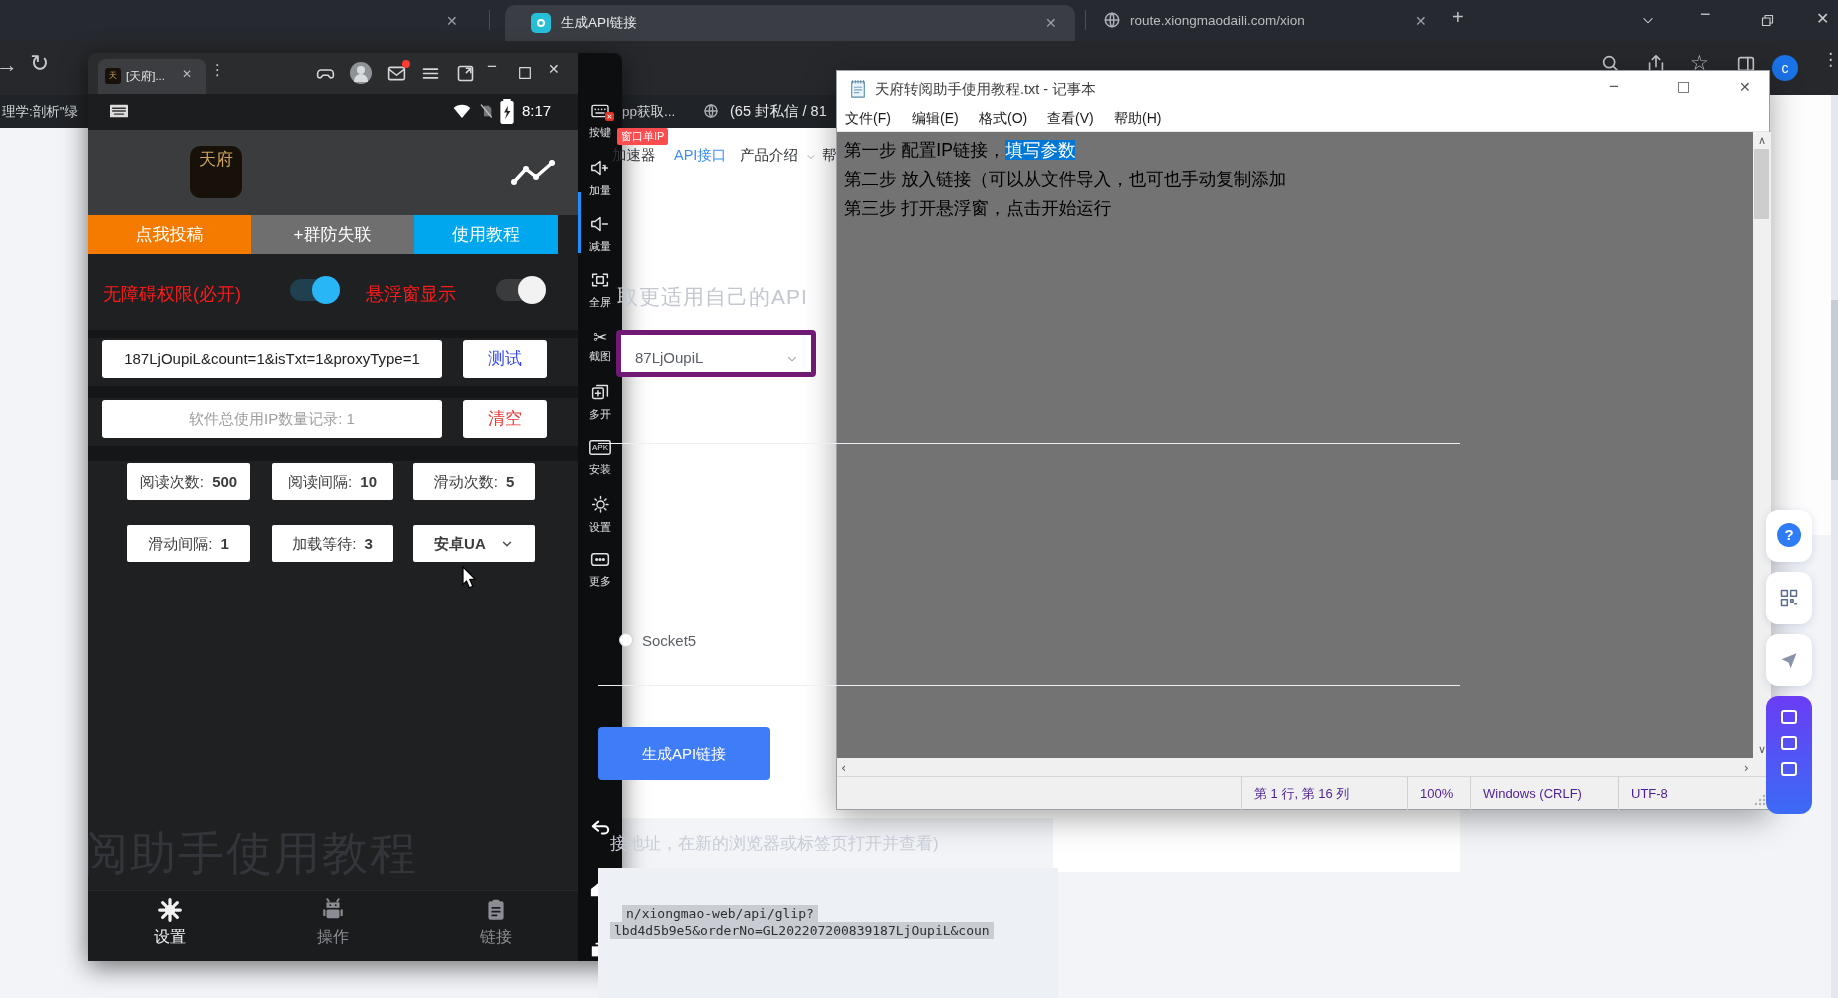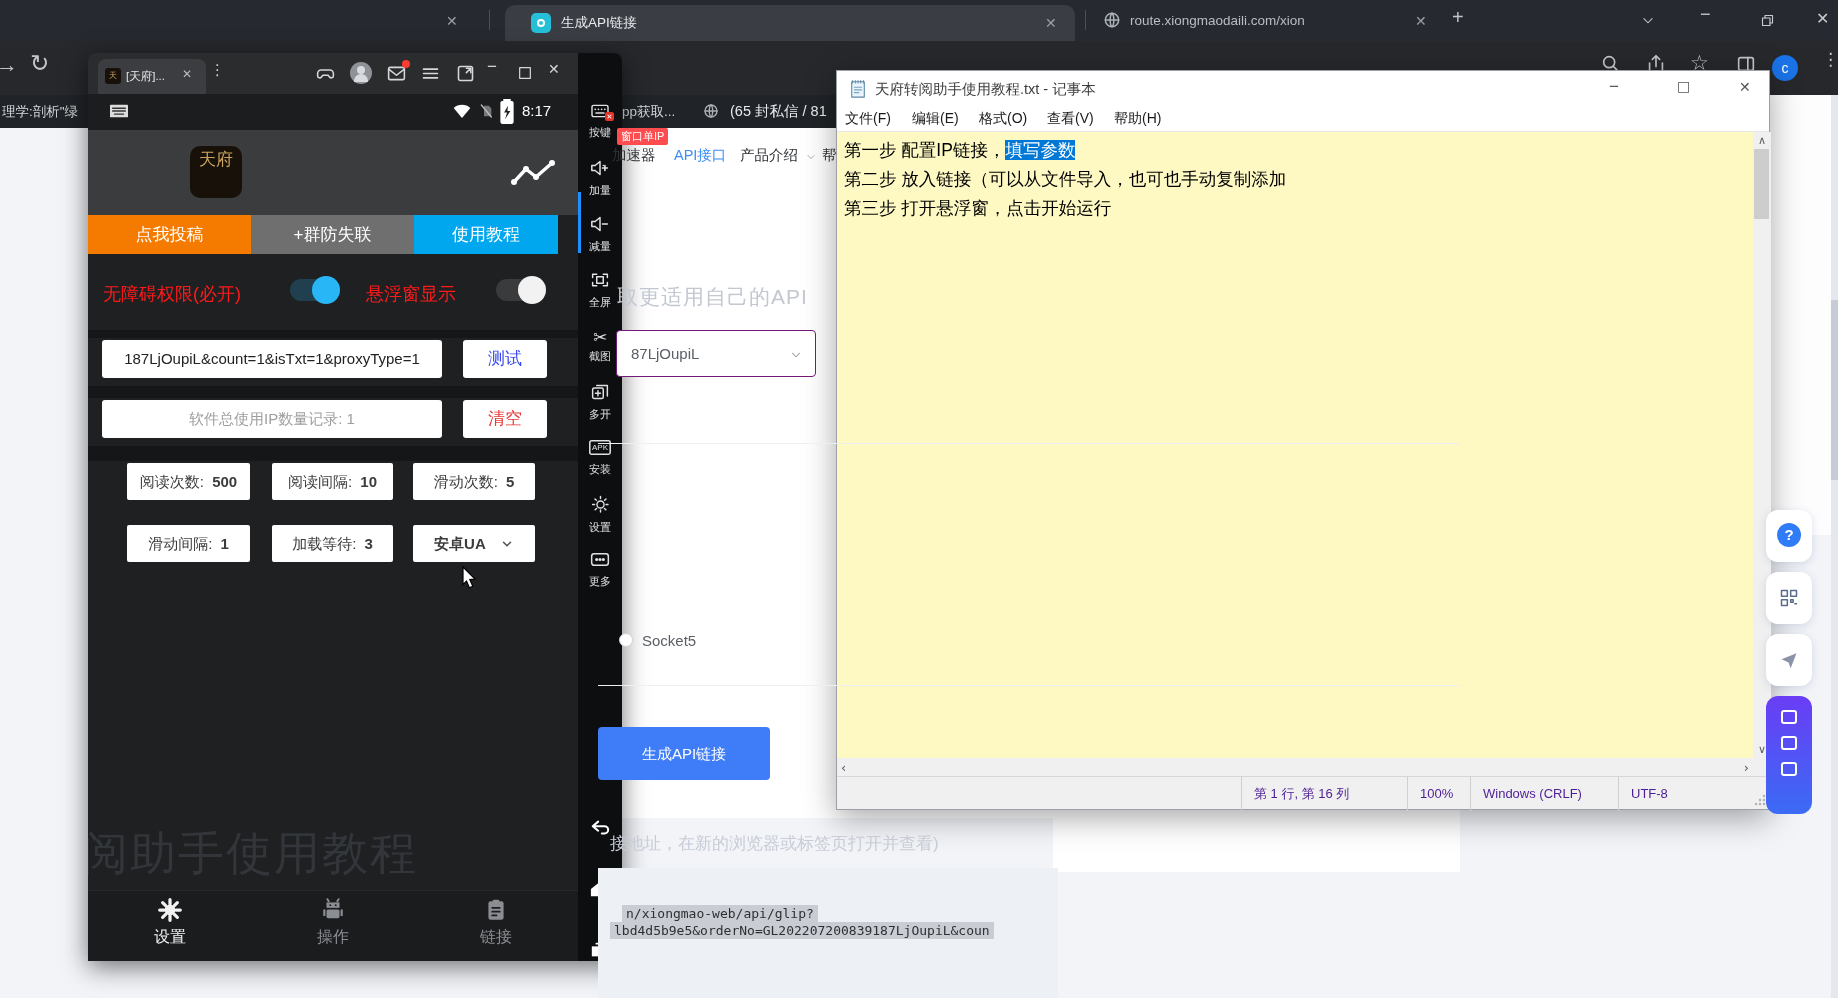--- a/index.html
+++ b/index.html
@@ -22,21 +22,21 @@
   .avatar{width:26px;height:26px;border-radius:50%;background:#1a73e8;color:#fff;
     font-size:14px;text-align:center;line-height:26px;}
 
   
   .strip2{left:0;top:95px;width:1060px;height:33px;background:#202327;color:#d5d8db;font-size:13.5px;}
   .card{background:#ffffff;}
   .badge{background:#ff4d4f;color:#fff;font-size:11px;line-height:17px;padding:0 4px;border-radius:2px;}
   .bgnav{font-size:14.5px;color:#2f3236;}
   .bgnav.blue{color:#3e8ef7;}
   .heading{font-size:21px;color:#c2c7d0;letter-spacing:1px;}
-  .select{background:#fff;border:1px solid #701a75;border-radius:4px;}
+  .select{background:#fff;border:5px solid #701a75;border-radius:4px;}
   .selecttxt{font-size:15px;color:#5a5f66;line-height:45px;}
   .hr{background:#edeff3;height:1px;}
   .radio{width:14px;height:14px;border-radius:50%;border:1px solid #cfd3da;background:#fff;}
   .radiolbl{font-size:15px;color:#5a5f66;}
   .genbtn{background:#3f7df8;border-radius:4px;color:#fff;font-size:15px;text-align:center;line-height:53px;}
   .hint{font-size:17px;color:#c7ccd6;}
   .urlpanel{background:#edf0f4;}
   .urlline{font-family:"DejaVu Sans Mono","Liberation Mono",monospace;font-size:13px;color:#2d3033;
     background:#c9cdd3;display:inline-block;padding:1px 4px;}
   .fcard{width:46px;height:52px;background:#fff;border-radius:12px;box-shadow:0 2px 8px rgba(40,60,120,.15);}
@@ -521,21 +521,21 @@
       <span class="abs npctl" style="left:840px;top:7px;font-size:14px;font-family:'DejaVu Sans',sans-serif;">□</span>
       <span class="abs npctl" style="left:902px;top:8px;font-size:14px;">✕</span>
     </div>
     <div class="abs" style="left:0;top:36px;width:932px;height:25px;background:#fff;border-bottom:1px solid #e8e8e8;">
       <span class="abs npmenu" style="left:8px;top:3px;">文件(F)</span>
       <span class="abs npmenu" style="left:75px;top:3px;">编辑(E)</span>
       <span class="abs npmenu" style="left:142px;top:3px;">格式(O)</span>
       <span class="abs npmenu" style="left:210px;top:3px;">查看(V)</span>
       <span class="abs npmenu" style="left:277px;top:3px;">帮助(H)</span>
     </div>
-    <div class="abs" style="left:0;top:61px;width:916px;height:626px;background:#fef9c3;">
+    <div class="abs" style="left:0;top:61px;width:916px;height:626px;background:#737373;">
       <div class="nptext" style="position:absolute;left:7px;top:4px;"><span>第一步 配置IP链接，</span><span class="sel">填写参数</span></div>
       <div class="nptext" style="position:absolute;left:7px;top:33px;">第二步 放入链接（可以从文件导入，也可也手动复制添加</div>
       <div class="nptext" style="position:absolute;left:7px;top:62px;">第三步 打开悬浮窗，点击开始运行</div>
     </div>
     <div class="abs sbar" style="left:916px;top:61px;width:18px;height:626px;">
       <span class="sarr abs" style="left:5px;top:2px;">∧</span>
       <span class="sarr abs" style="left:5px;bottom:2px;">∨</span>
       <div class="abs" style="left:1px;top:17px;width:15px;height:70px;background:#cdcdcd;"></div>
     </div>
     <div class="abs sbar" style="left:0;top:687px;width:916px;height:18px;">

